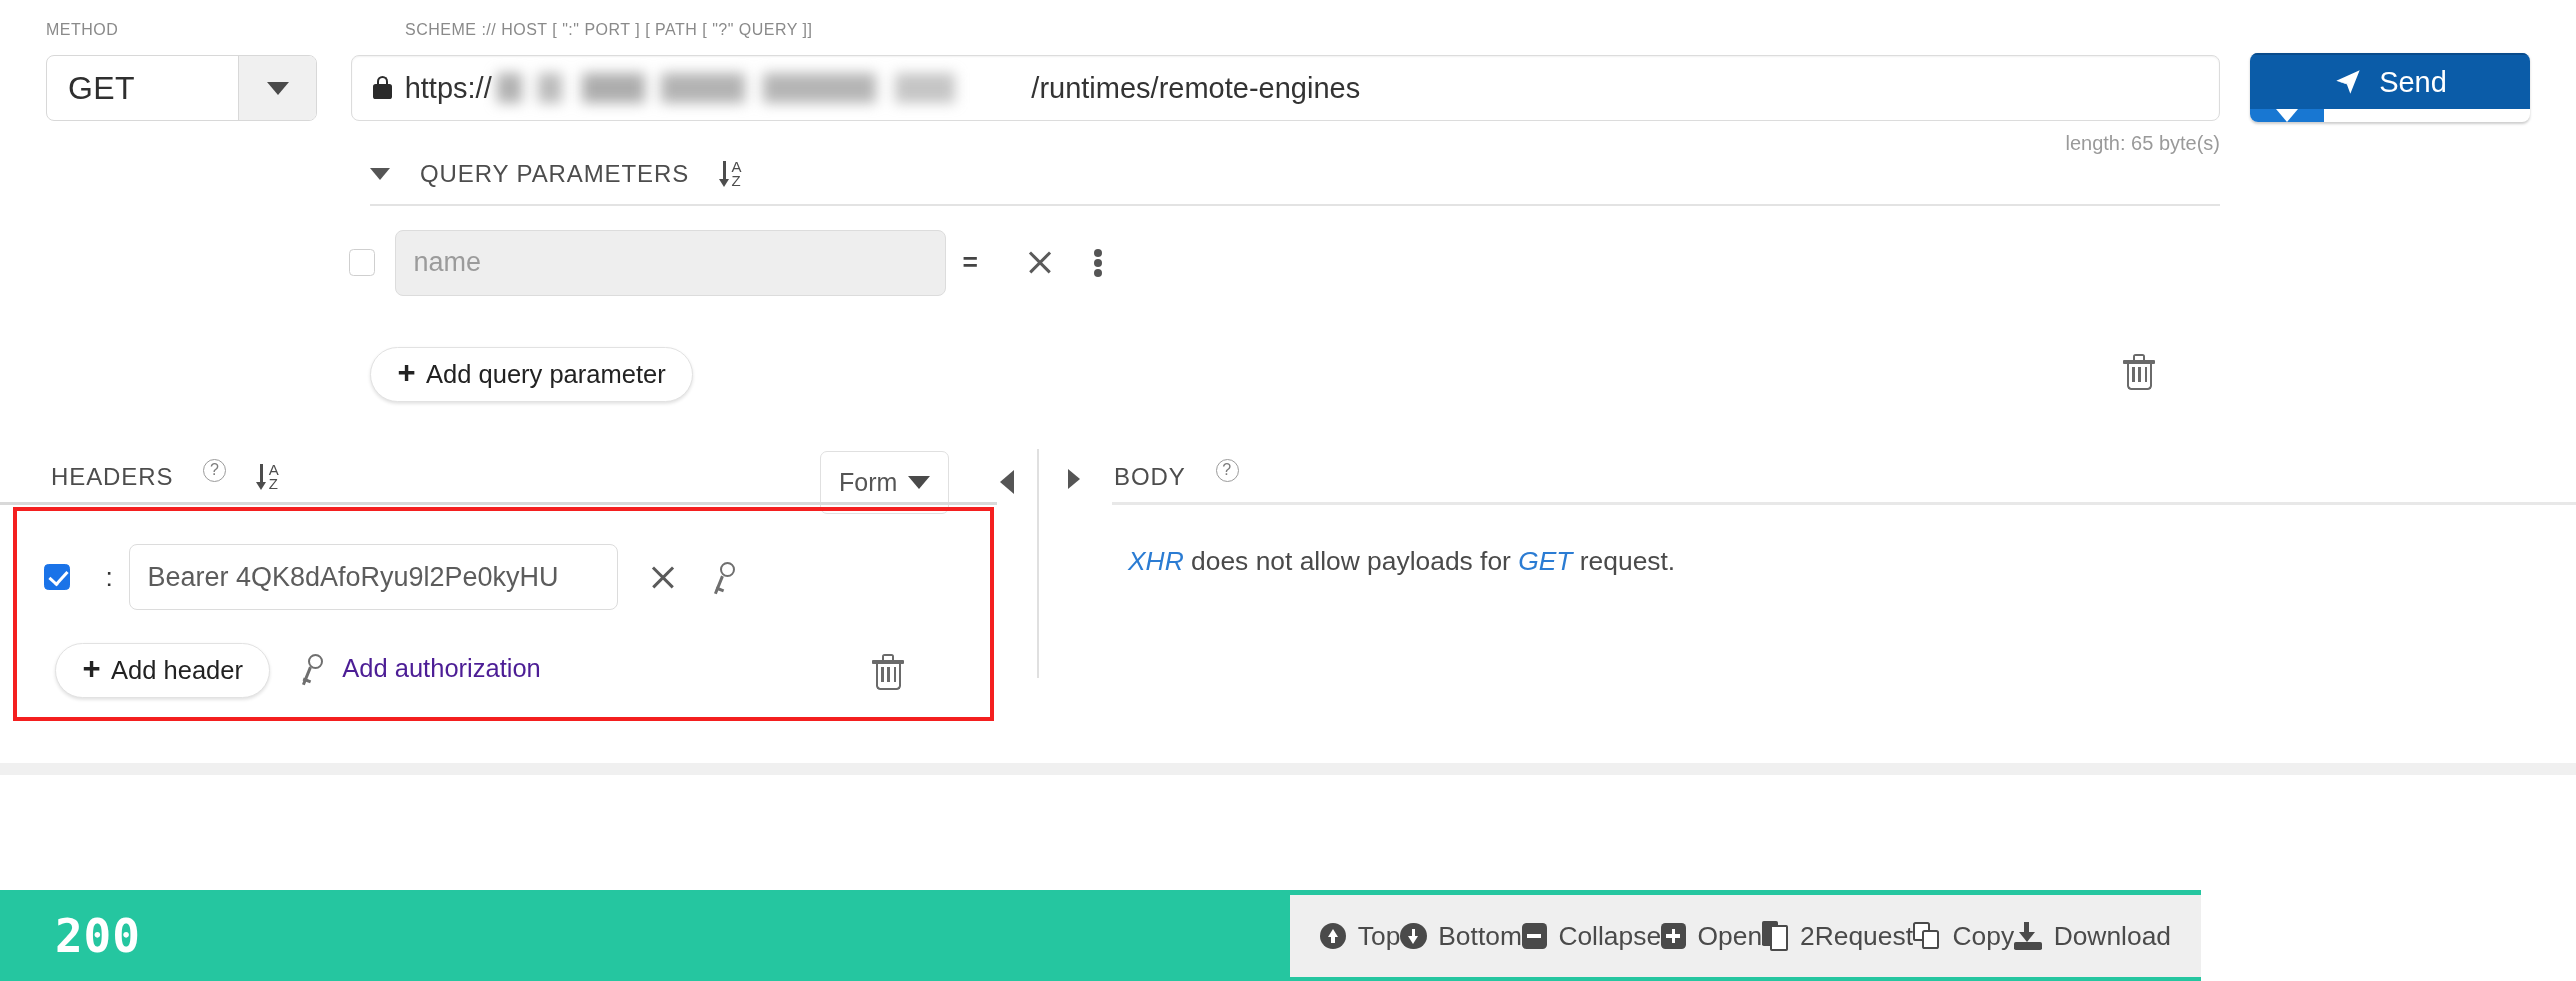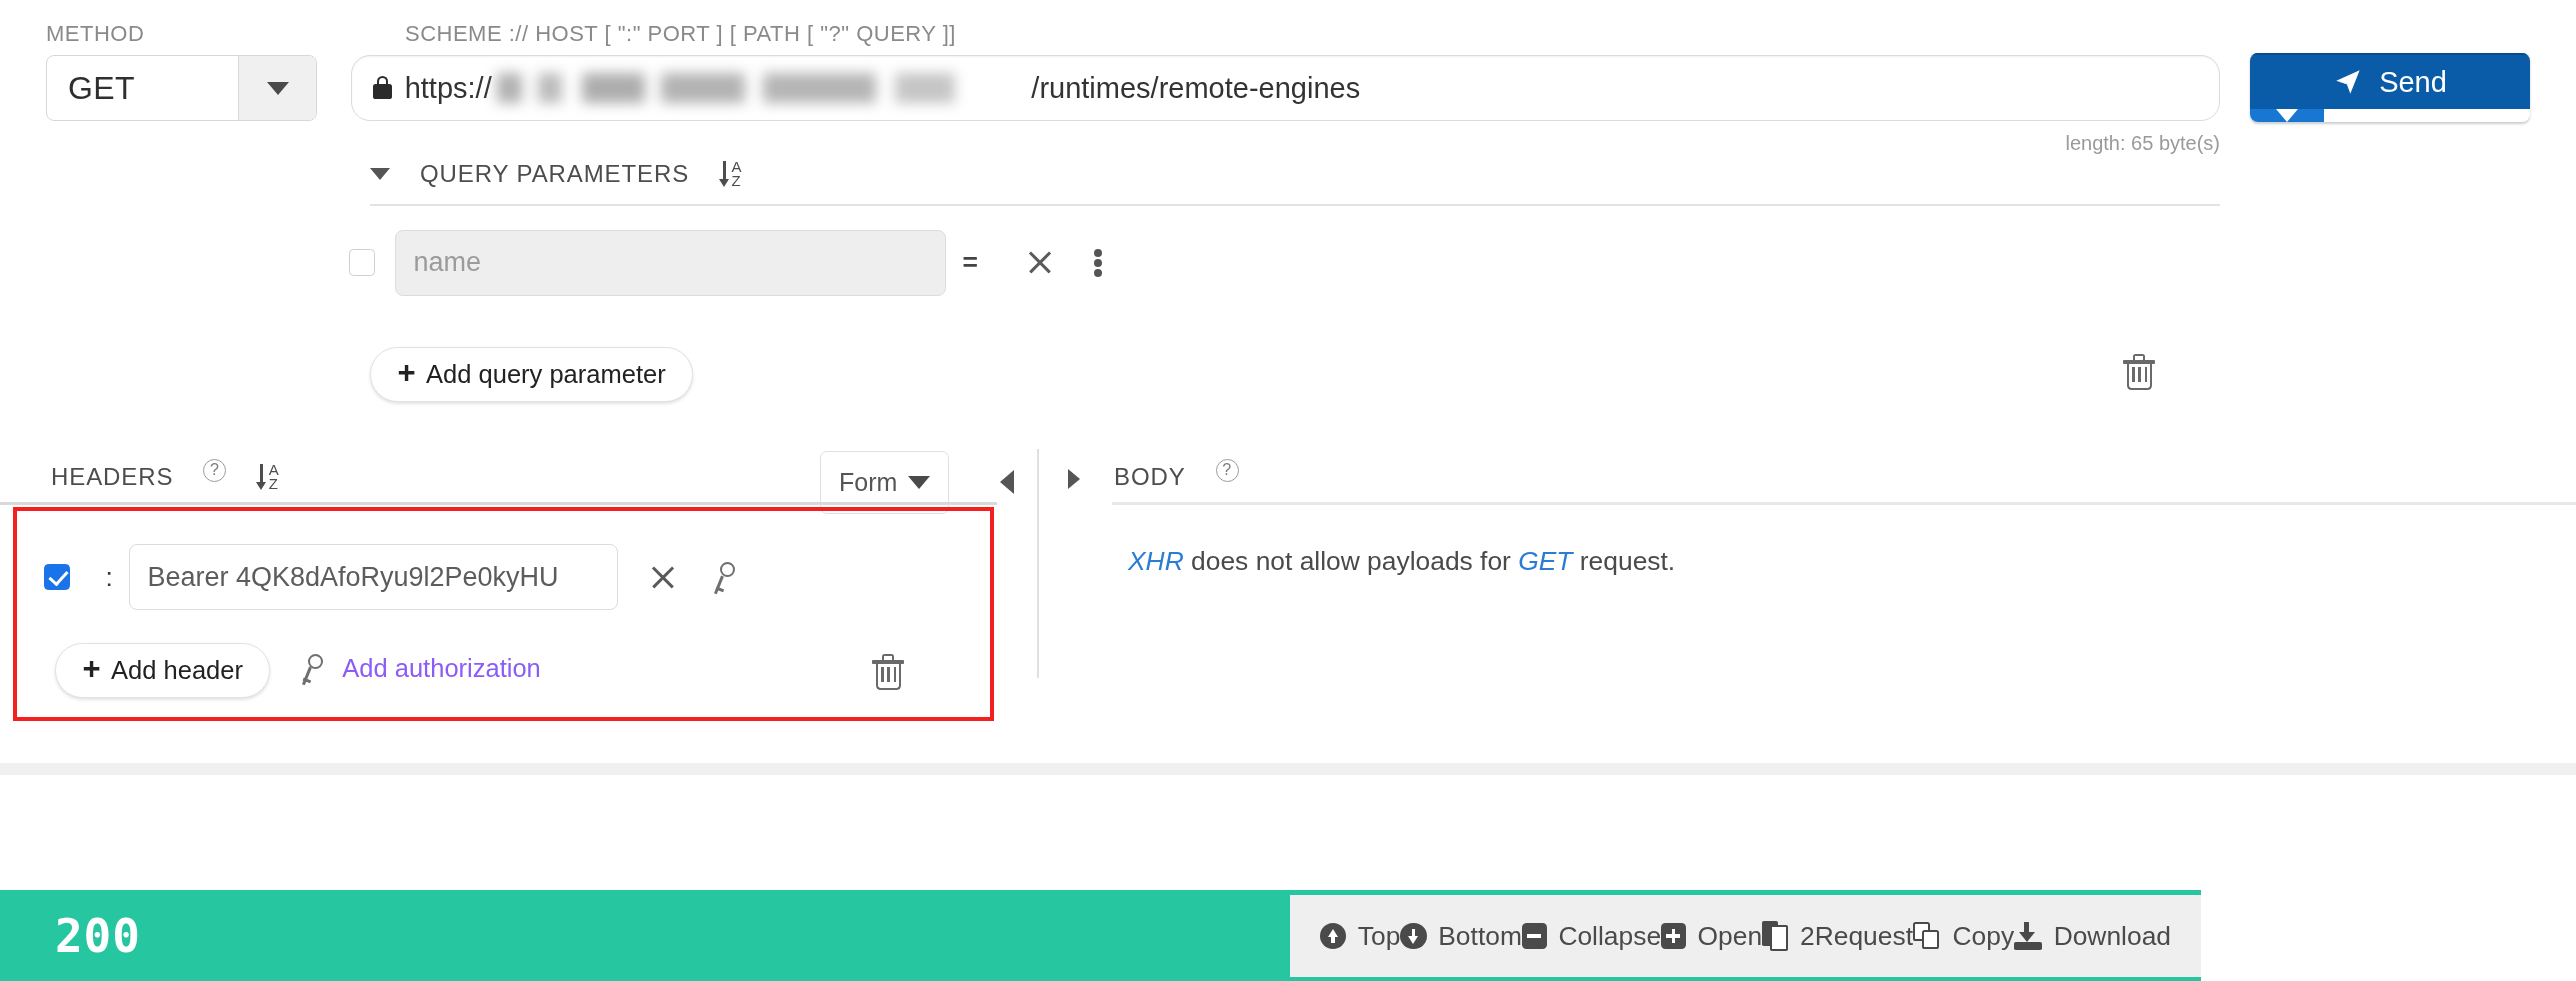--- a/index.html
+++ b/index.html
@@ -11,21 +11,21 @@
     color: #3c3c3c;
     overflow: hidden;
   }
   .page { position: relative; width: 2576px; height: 981px; background:#fff; }
 
   
   .req-row { position:absolute; left:0; top:0; width:2576px; height:141px; }
 
   .lbl-caption {
     position:absolute;
-    font-size:22px; letter-spacing:0.5px; color:#8a8a8a; font-weight:400;
+    font-size:16px; letter-spacing:0.5px; color:#8a8a8a; font-weight:400;
     white-space:nowrap;
   }
   #method-caption { left:46px; top:21px; }
   #url-caption { left:405px; top:21px; }
 
   .method-box {
     position:absolute; left:46px; top:55px; width:271px; height:66px;
     border:1.8px solid #d8d8d8; border-radius:8px; background:#fff;
     display:flex; align-items:stretch; overflow:hidden;
   }
@@ -37,21 +37,21 @@
     width:78px; background:#f0f0f0; border-left:1.8px solid #d8d8d8;
     display:flex; align-items:center; justify-content:center;
   }
   .caret-dn {
     width:0;height:0;border-left:11.5px solid transparent;border-right:11.5px solid transparent;
     border-top:13.2px solid #4a4a4a;
   }
 
   .url-box {
     position:absolute; left:351px; top:55px; width:1869px; height:66px;
-    border:1.8px solid #dcdcdc; border-radius:19px; background:#fff;
+    border:1.8px solid #dcdcdc; border-radius:8px; background:#fff;
     display:flex; align-items:center; padding:0 21px;
     box-shadow:0 0.9px 1.8px rgba(0,0,0,.06) inset;
   }
   .lock-ico { width:19.4px; height:25px; position:relative; margin-right:12.3px; flex:0 0 auto;}
   .lock-ico .shackle {
     position:absolute; left:4.4px; top:0; width:10.6px; height:10.6px;
     border:2.6px solid #2b2b2b; border-bottom:none; border-radius:6.2px 6.2px 0 0;
   }
   .lock-ico .body {
     position:absolute; left:0; top:8.8px; width:19.4px; height:15px;
@@ -211,21 +211,21 @@
     transform:rotate(22deg); transform-origin:top center;
   }
   .key-ico .tooth {
     position:absolute; left:5.3px; top:27px; width:8px; height:2.6px; background:#6f6f6f;
     transform:rotate(22deg);
   }
   .hdr-key-btn { margin-left:30px; cursor:pointer; }
 
   .add-auth {
     position:absolute; left:298px; top:652px; display:flex; align-items:center; gap:12.3px;
-    font-size:25.5px; color:#8b5cf6; cursor:pointer;
+    font-size:25.5px; color:#4c1d95; cursor:pointer;
   }
 
   .body-msg {
     position:absolute; left:1128px; top:546px; font-size:26.4px; color:#4a4a4a;
   }
   .lnk { color:#2b7cd3;font-style:italic; }
 
   
   .resp-gap { position:absolute; left:0; top:763px; width:2576px; height:12.3px; background:#f0f0f0; }
   .resp-panel { position:absolute; left:0; top:775px; width:2576px; height:206px; background:#fff; }

